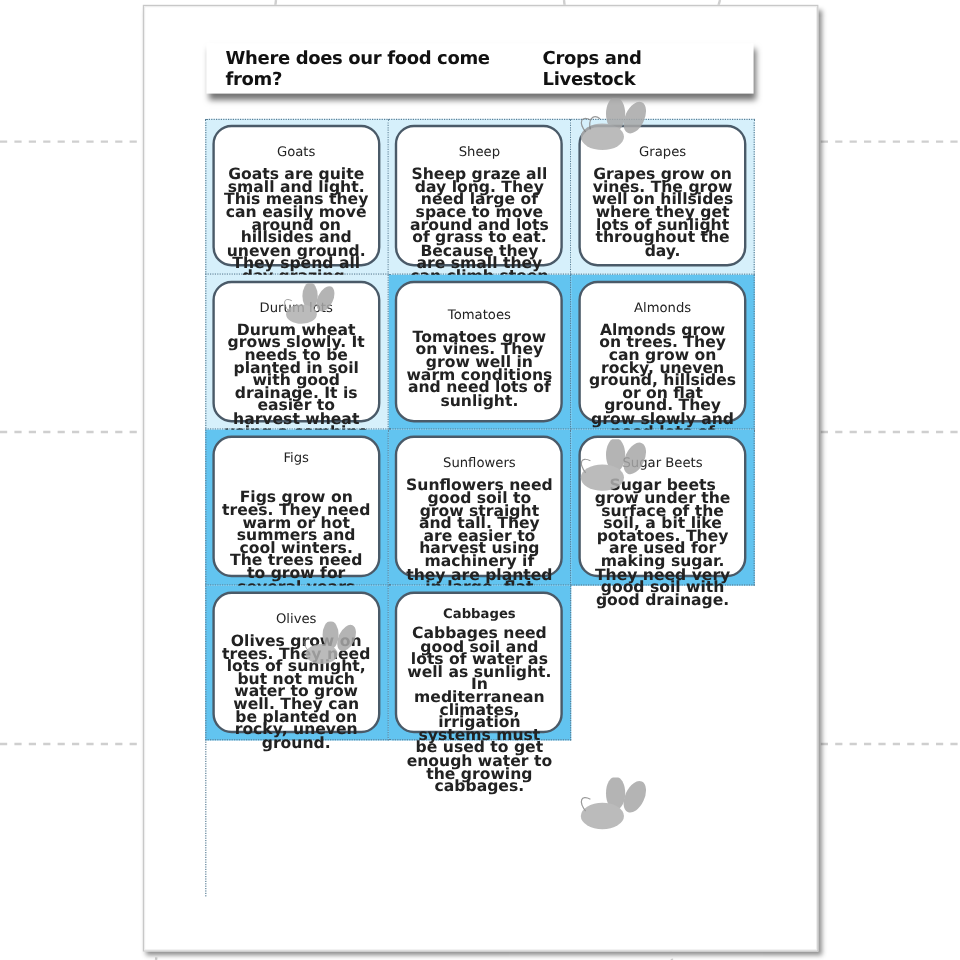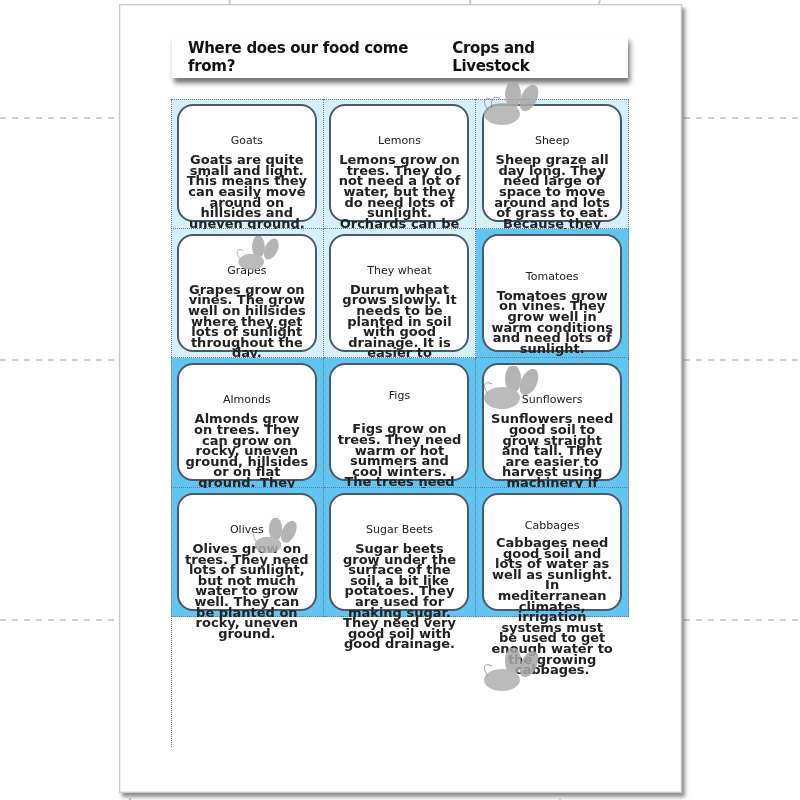--- a/index.html
+++ b/index.html
@@ -53,21 +53,21 @@
   .cell.dark { background: #62c4f0; }
   .grid-top { position: absolute; left: 171px; top: 99px; width: 458px; border-top: 1px dotted #5a7f96; }
   .grid-left { position: absolute; left: 171px; top: 99px; height: 648px; border-left: 1px dotted #5a7f96; }
 
   .card {
     width: 140px; height: 118px;
     background: #ffffff;
     border: 2px solid #4a5a68;
     border-radius: 16px;
     display: flex; flex-direction: column; align-items: center;
-    padding: 24px 6px 6px 6px;
+    padding: 10px 6px 6px 6px;
     position: relative;
     overflow: visible;
   }
   .card-title {
     font-family: "DejaVu Sans", sans-serif;
     font-size: 11px;
     color: #222222;
     margin-top: 4px;
     margin-bottom: 8px;
     text-align: center;
@@ -124,39 +124,33 @@
 
 <div class="card-grid">
   <div class="cell light">
     <div class="card">
       <div class="card-title">Goats</div>
       <div class="card-text">Goats are quite small and light. This means they can easily move around on hillsides and uneven ground. They spend all day grazing.</div>
     </div>
   </div>
   <div class="cell light">
     <div class="card">
-      <div class="card-title">Lemons</div>
-      <div class="card-text">Lemons grow on trees. They do not need a lot of water, but they do need lots of sunlight. Orchards can be planted on hillsides or flat ground.</div>
-    </div>
-  </div>
-  <div class="cell light">
-    <div class="card">
       <div class="card-title">Sheep</div>
       <div class="card-text">Sheep graze all day long. They need large of space to move around and lots of grass to eat. Because they are small they can climb steep slopes easily.</div>
     </div>
   </div>
   <div class="cell light">
     <div class="card">
       <div class="card-title">Grapes</div>
       <div class="card-text">Grapes grow on vines. The grow well on hillsides where they get lots of sunlight throughout the day.</div>
     </div>
   </div>
   <div class="cell light">
     <div class="card">
-      <div class="card-title">They wheat</div>
+      <div class="card-title">Durum lots</div>
       <div class="card-text">Durum wheat grows slowly. It needs to be planted in soil with good drainage. It is easier to harvest wheat using a combine harvester if the land is flat.</div>
     </div>
   </div>
   <div class="cell dark">
     <div class="card">
       <div class="card-title" style="margin-top:10px;">Tomatoes</div>
       <div class="card-text">Tomatoes grow on vines. They grow well in warm conditions and need lots of sunlight.</div>
     </div>
   </div>
   <div class="cell dark">
@@ -172,33 +166,33 @@
     </div>
   </div>
   <div class="cell dark">
     <div class="card">
       <div class="card-title">Sunflowers</div>
       <div class="card-text">Sunflowers need good soil to grow straight and tall. They are easier to harvest using machinery if they are planted in large, flat fields.</div>
     </div>
   </div>
   <div class="cell dark">
     <div class="card">
+      <div class="card-title">Sugar Beets</div>
+      <div class="card-text">Sugar beets grow under the surface of the soil, a bit like potatoes. They are used for making sugar. They need very good soil with good drainage.</div>
+    </div>
+  </div>
+  <div class="cell dark">
+    <div class="card">
       <div class="card-title">Olives</div>
       <div class="card-text">Olives grow on trees. They need lots of sunlight, but not much water to grow well. They can be planted on rocky, uneven ground.</div>
     </div>
   </div>
   <div class="cell dark">
     <div class="card">
-      <div class="card-title">Sugar Beets</div>
-      <div class="card-text">Sugar beets grow under the surface of the soil, a bit like potatoes. They are used for making sugar. They need very good soil with good drainage.</div>
-    </div>
-  </div>
-  <div class="cell dark">
-    <div class="card">
-      <div class="card-title" style="margin-top:0;margin-bottom:6px;">Cabbages</div>
+      <div class="card-title" style="margin-top:0;margin-bottom:6px;font-weight:bold;">Cabbages</div>
       <div class="card-text">Cabbages need good soil and lots of water as well as sunlight. In mediterranean climates, irrigation systems must be used to get enough water to the growing cabbages.</div>
     </div>
   </div>
 </div>
 <div class="grid-top"></div>
 <div class="grid-left"></div>
 
 <svg class="bee" style="left:480px;top:82px;" viewBox="0 0 60 52">
   <ellipse cx="33" cy="13" rx="8" ry="14" fill="#a8a8a8"></ellipse>
   <ellipse cx="49" cy="16" rx="8" ry="14" transform="rotate(25 49 16)" fill="#a8a8a8"></ellipse>

